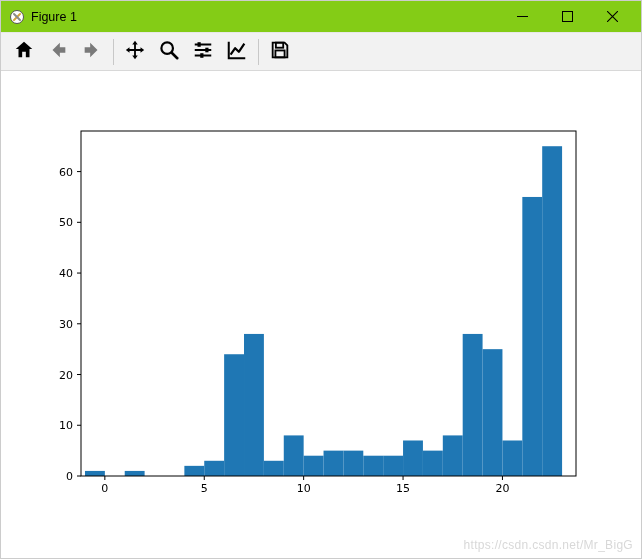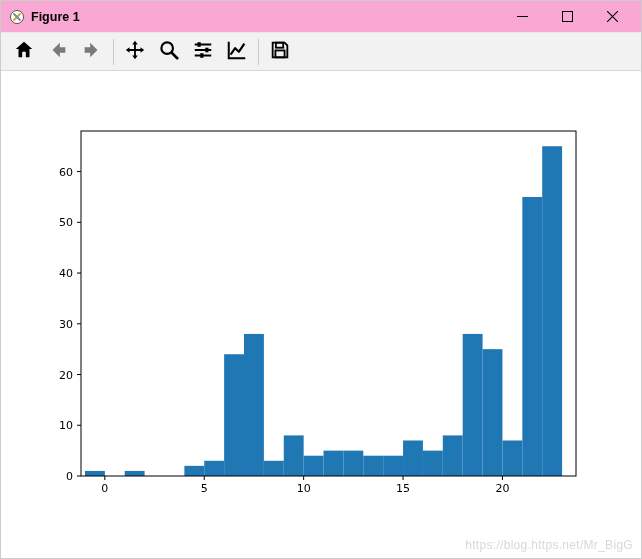--- a/index.html
+++ b/index.html
@@ -19,23 +19,22 @@
     border: 1px solid #ccc;
     display: flex;
     flex-direction: column;
     background: #fff;
   }
   .titlebar {
     height: 32px;
     display: flex;
     align-items: center;
     padding: 0 6px 0 8px;
-    background: #f9a8d4;
+    background: #84cc16;
     border-bottom: 1px solid #e8e8e8;
-    font-weight: bold;
   }
   .titlebar .app-icon {
     width: 16px; height: 16px;
     margin-right: 6px;
     display: inline-flex;
     align-items: center; justify-content: center;
   }
   .titlebar .title {
     flex: 0 0 auto;
     font-size: 12.5px;
@@ -239,16 +238,16 @@
         <text class="axis-text" x="72" y="307.52941176470586" text-anchor="end">20</text>
         <line x1="76" y1="252.7941176470588" x2="80" y2="252.7941176470588" stroke="#000" stroke-width="1"></line>
         <text class="axis-text" x="72" y="256.7941176470588" text-anchor="end">30</text>
         <line x1="76" y1="202.05882352941177" x2="80" y2="202.05882352941177" stroke="#000" stroke-width="1"></line>
         <text class="axis-text" x="72" y="206.05882352941177" text-anchor="end">40</text>
         <line x1="76" y1="151.3235294117647" x2="80" y2="151.3235294117647" stroke="#000" stroke-width="1"></line>
         <text class="axis-text" x="72" y="155.3235294117647" text-anchor="end">50</text>
         <line x1="76" y1="100.58823529411762" x2="80" y2="100.58823529411762" stroke="#000" stroke-width="1"></line>
         <text class="axis-text" x="72" y="104.58823529411762" text-anchor="end">60</text>
       </svg>
-    <div class="watermark">https://blog.https.net/Mr_BigG</div>
+    <div class="watermark">https://csdn.csdn.net/Mr_BigG</div>
   </div>
 
 </div>
 
 </body></html>

